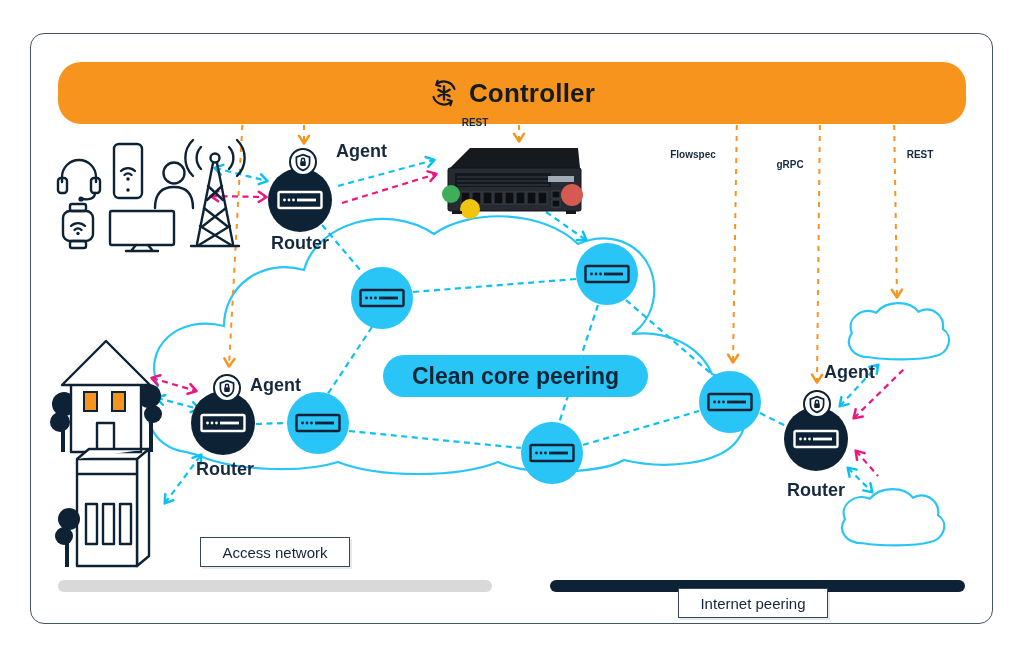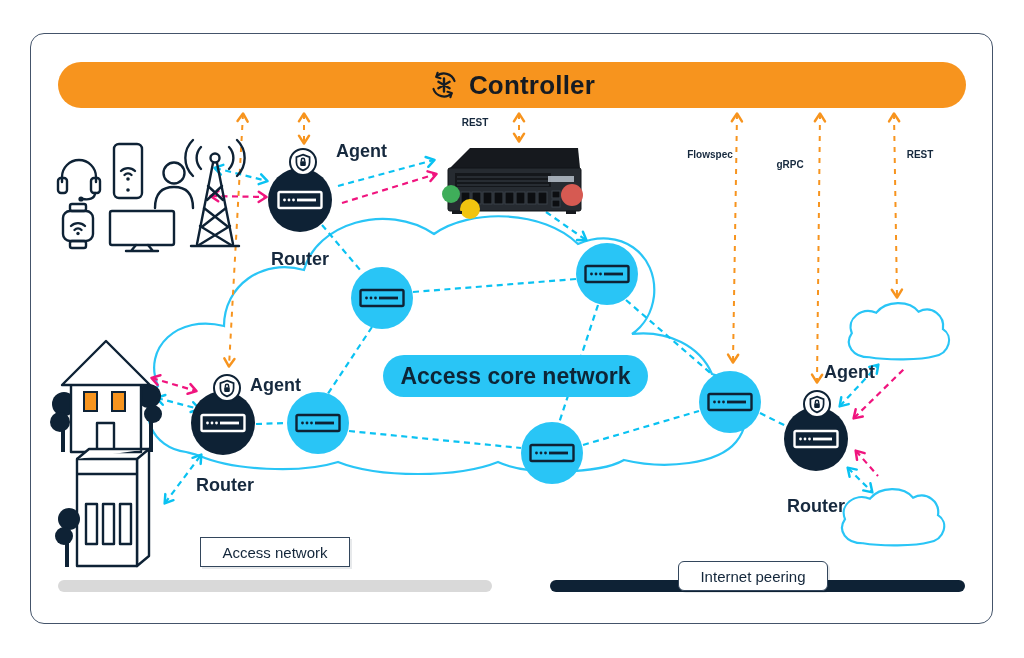--- a/index.html
+++ b/index.html
@@ -7,27 +7,27 @@
   :root{
     --orange:#F7941E; --cyan:#29C5F6; --cyan-line:#0AC2F2; --pink:#F0147E;
     --navy:#0E2235; --gray-bar:#D9D9D9; --text:#16293E;
   }
   .stage{position:relative;width:1024px;height:658px;background:#fff;}
   .card{position:absolute;left:30px;top:33px;width:963px;height:591px;background:#fff;
         border:1.6px solid #44546A;border-radius:14px;box-sizing:border-box;}
   svg.overlay{position:absolute;left:0;top:0;width:1024px;height:658px;}
   .abs{position:absolute;}
   
-  .controller-bar{left:58px;top:62px;width:908px;height:46px;background:var(--orange);
+  .controller-bar{left:58px;top:62px;width:908px;height:62px;background:var(--orange);
       border-radius:23px;display:flex;align-items:center;justify-content:center;gap:10px;}
   .controller-bar .lbl{font-size:26px;font-weight:600;color:#151B23;letter-spacing:.2px;}
   
   .proto{font-size:10px;font-weight:700;color:var(--text);text-align:center;}
   .small-lbl{font-size:18px;font-weight:600;color:var(--text);}
-  .ctr{text-align:center;margin-top:16px;}
+  .ctr{text-align:center;}
   
   .node-blue{width:62px;height:62px;border-radius:50%;background:var(--cyan);
       display:flex;align-items:center;justify-content:center;}
   .node-dark{width:64px;height:64px;border-radius:50%;background:var(--navy);
       display:flex;align-items:center;justify-content:center;}
   .badge{width:28px;height:28px;border-radius:50%;background:#fff;border:2px solid var(--navy);
       box-sizing:border-box;display:flex;align-items:center;justify-content:center;}
   .pill{left:383px;top:355px;width:265px;height:42px;background:var(--cyan);border-radius:21px;
       display:flex;align-items:center;justify-content:center;font-size:23px;font-weight:600;color:#0D2537;}
   
@@ -209,21 +209,21 @@
         <path d="M4.5,19 A11,11 0 0 0 22.5,23.5"></path>
         <path d="M8.6,2.8 L7.3,7 L11.5,8.2"></path>
         <path d="M21.4,27.2 L22.7,23 L18.5,21.8"></path>
         <path stroke-width="2.4" d="M15,8.5 V21.5 M9.4,11.8 L20.6,18.2 M20.6,11.8 L9.4,18.2"></path>
       </g>
     </svg>
     <span class="lbl">Controller</span>
   </div>
 
   <div class="abs proto" style="left:440px;top:117px;width:70px;">REST</div>
-  <div class="abs proto" style="left:667px;top:149px;width:86px;">Flowspec</div>
+  <div class="abs proto" style="left:650px;top:149px;width:86px;">Flowspec</div>
   <div class="abs proto" style="left:755px;top:159px;width:70px;">gRPC</div>
   <div class="abs proto" style="left:883px;top:149px;width:74px;">REST</div>
 
   <div class="abs node-blue" style="left:351px;top:267px;">
     <svg width="46" height="20" viewBox="0 0 46 20">
         <rect x="1.5" y="2" width="43" height="16" rx="1.5" fill="none" stroke="#0E2235" stroke-width="2.4"></rect>
         <circle cx="7.5" cy="10" r="1.4" fill="#0E2235"></circle>
         <circle cx="12" cy="10" r="1.4" fill="#0E2235"></circle>
         <circle cx="16.5" cy="10" r="1.4" fill="#0E2235"></circle>
         <rect x="20" y="8.6" width="19" height="2.8" fill="#0E2235"></rect>
@@ -259,21 +259,21 @@
   <div class="abs node-blue" style="left:699px;top:371px;">
     <svg width="46" height="20" viewBox="0 0 46 20">
         <rect x="1.5" y="2" width="43" height="16" rx="1.5" fill="none" stroke="#0E2235" stroke-width="2.4"></rect>
         <circle cx="7.5" cy="10" r="1.4" fill="#0E2235"></circle>
         <circle cx="12" cy="10" r="1.4" fill="#0E2235"></circle>
         <circle cx="16.5" cy="10" r="1.4" fill="#0E2235"></circle>
         <rect x="20" y="8.6" width="19" height="2.8" fill="#0E2235"></rect>
       </svg>
   </div>
 
-  <div class="abs pill">Access core network</div>
+  <div class="abs pill">Clean core peering</div>
 
   <div class="abs node-dark" style="left:268px;top:168px;">
     <svg width="48" height="20" viewBox="0 0 46 20">
         <rect x="1.5" y="2" width="43" height="16" rx="1.5" fill="none" stroke="#fff" stroke-width="2.4"></rect>
         <circle cx="7.5" cy="10" r="1.4" fill="#fff"></circle>
         <circle cx="12" cy="10" r="1.4" fill="#fff"></circle>
         <circle cx="16.5" cy="10" r="1.4" fill="#fff"></circle>
         <rect x="20" y="8.6" width="19" height="2.8" fill="#fff"></rect>
       </svg>
   </div>
@@ -323,16 +323,16 @@
       </svg>
   </div>
   <div class="abs small-lbl" style="left:824px;top:362px;width:60px;">Agent</div>
   <div class="abs small-lbl ctr" style="left:776px;top:480px;width:80px;">Router</div>
 
   <div class="abs bar" style="left:58px;top:580px;width:434px;background:var(--gray-bar);"></div>
   <div class="abs legend-box" style="left:200px;top:537px;">
     <span>Access network</span>
   </div>
   <div class="abs bar" style="left:550px;top:580px;width:415px;background:var(--navy);"></div>
-  <div class="abs legend-box" style="left:678px;top:561px;border-radius:6px;">
+  <div class="abs legend-box" style="left:678px;top:588px;">
     <span>Internet peering</span>
   </div>
 </div>
 
 </body></html>

